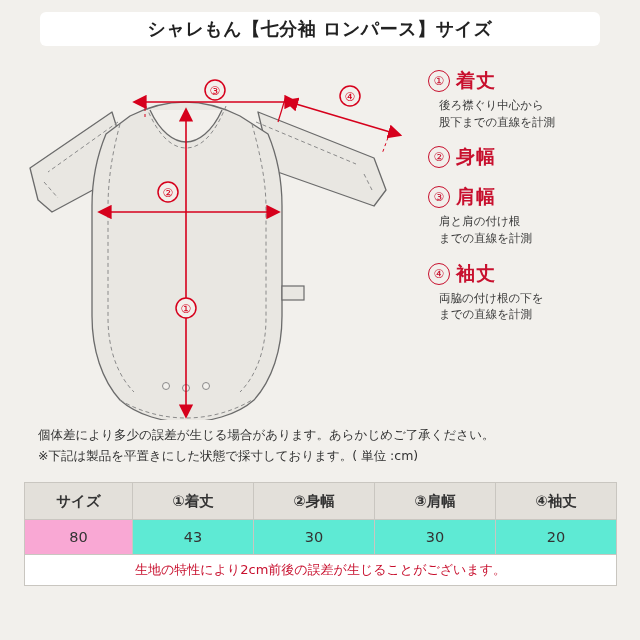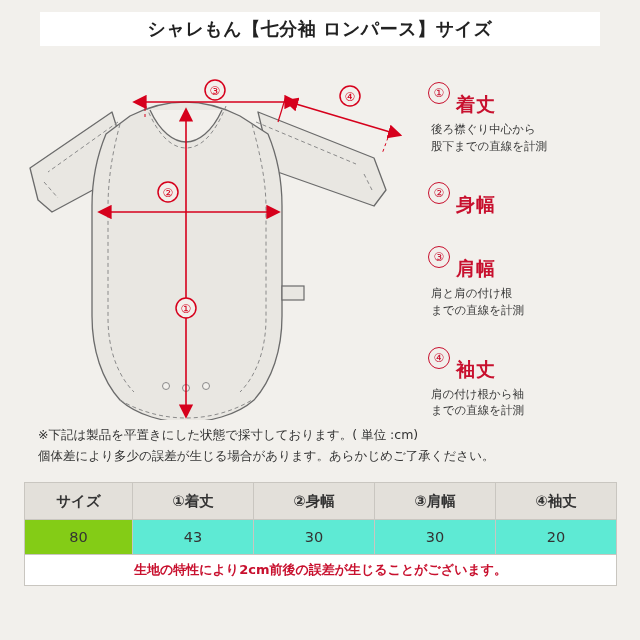--- a/index.html
+++ b/index.html
@@ -24,20 +24,21 @@
   .title-bar {
     position: absolute;
     left: 40px;
     top: 12px;
     width: 560px;
     height: 34px;
     background: #ffffff;
     display: flex;
     align-items: center;
     justify-content: center;
+    border-radius: 6px;
   }
   .title-bar .title-text {
     font-size: 18px;
     font-weight: bold;
     color: #222;
     letter-spacing: 0.5px;
   }
 
   
   .illus {
@@ -75,25 +76,24 @@
     border-radius: 50%;
     font-size: 12px;
     line-height: 1;
     margin-right: 6px;
     flex: none;
   }
   .legend-title {
     font-size: 19px;
     font-weight: bold;
     letter-spacing: 1px;
-    margin-top: 24px;
   }
   .legend-desc {
     margin-top: 3px;
-    margin-left: 3px;
+    margin-left: 11px;
     font-size: 11.5px;
     line-height: 1.45;
     color: #3a3a3a;
   }
 
   
   .notes {
     position: absolute;
     left: 38px;
     top: 424px;
@@ -126,34 +126,34 @@
     height: 34px;
     font-size: 14.5px;
     font-weight: bold;
   }
   table.size-table tbody td {
     background: #5eead4;
     height: 32px;
     font-size: 14.5px;
   }
   table.size-table tbody td.first-col {
-    background: #84cc16;
+    background: #f9a8d4;
     text-align: center;
   }
   .mat-row td {
     background: #f0eeea !important;
     height: 28px !important;
     font-size: 12.5px !important;
   }
   .warn-row td {
     background: #ffffff !important;
     height: 28px !important;
     font-size: 13px !important;
     color: #c8102e !important;
-    font-weight: bold;
+    font-weight: normal;
   }
 </style>
 </head>
 <body>
 
 <div class="page">
 
   <div class="title-bar">
     <span class="title-text">シャレもん【七分袖 ロンパース】サイズ</span>
   </div>
@@ -257,29 +257,29 @@
       </div>
       <div class="legend-desc" style="white-space:pre-line">肩と肩の付け根
 までの直線を計測</div>
     </div>
 
     <div class="legend-item">
       <div class="legend-head">
         <span class="circ">④</span>
         <span class="legend-title">袖丈</span>
       </div>
-      <div class="legend-desc" style="white-space:pre-line">肩の付け根から袖
+      <div class="legend-desc" style="white-space:pre-line">両脇の付け根の下を
 までの直線を計測</div>
     </div>
 
   </div>
 
   <div class="notes">
+    <div>個体差により多少の誤差が生じる場合があります。あらかじめご了承ください。</div>
     <div>※下記は製品を平置きにした状態で採寸しております。( 単位 :cm)</div>
-    <div>個体差により多少の誤差が生じる場合があります。あらかじめご了承ください。</div>
   </div>
 
   <div class="table-wrap">
     <table class="size-table">
       <colgroup>
         <col style="width:108px">
         <col style="width:121px">
         <col style="width:121px">
         <col style="width:121px">
         <col style="width:121px">

